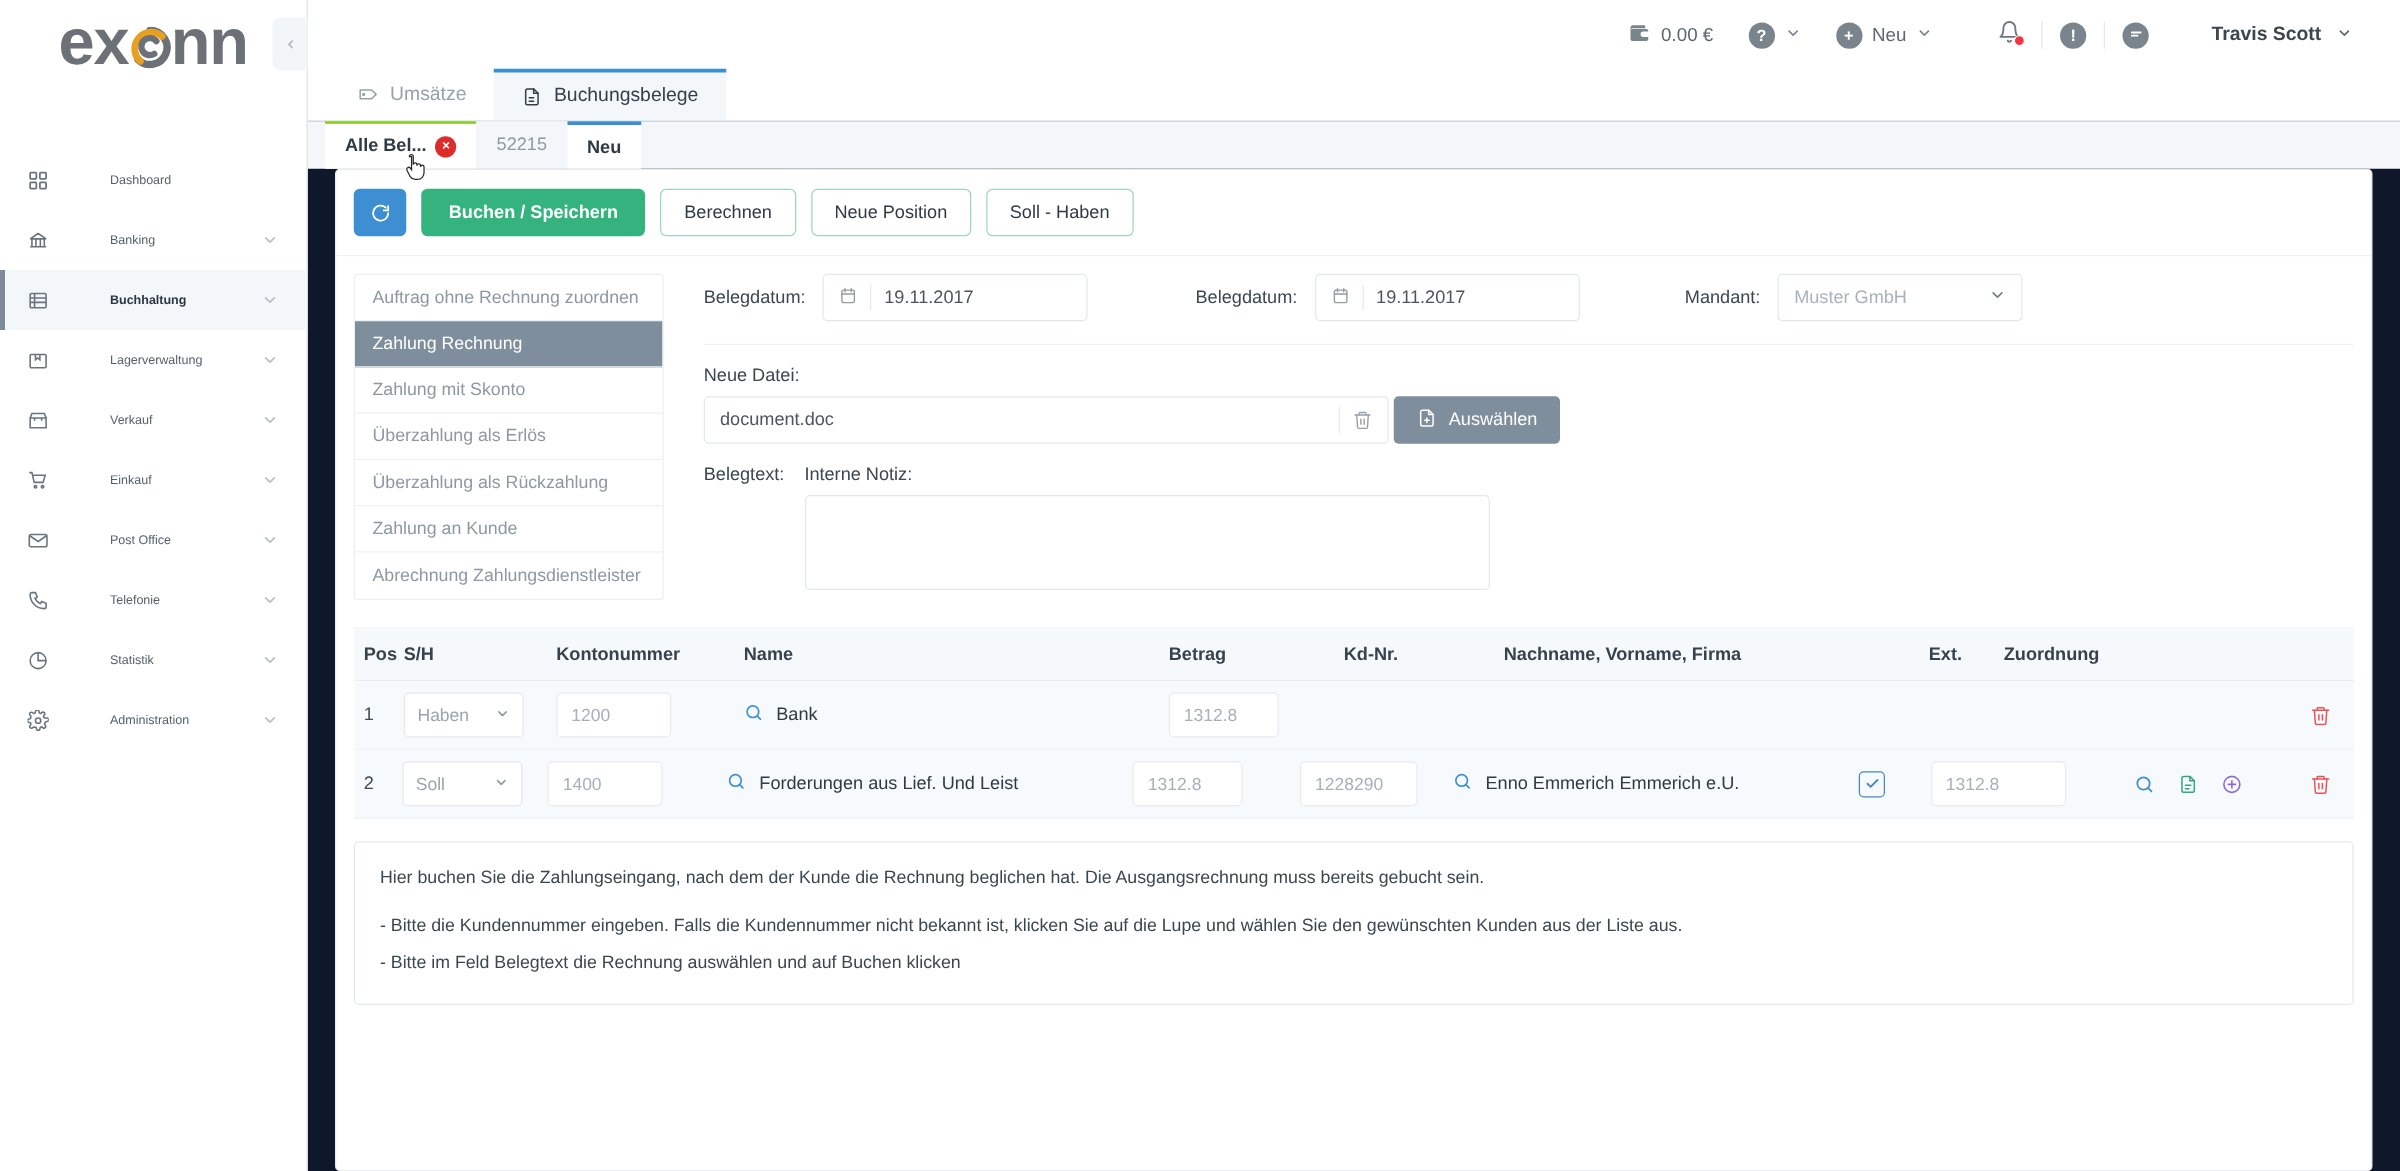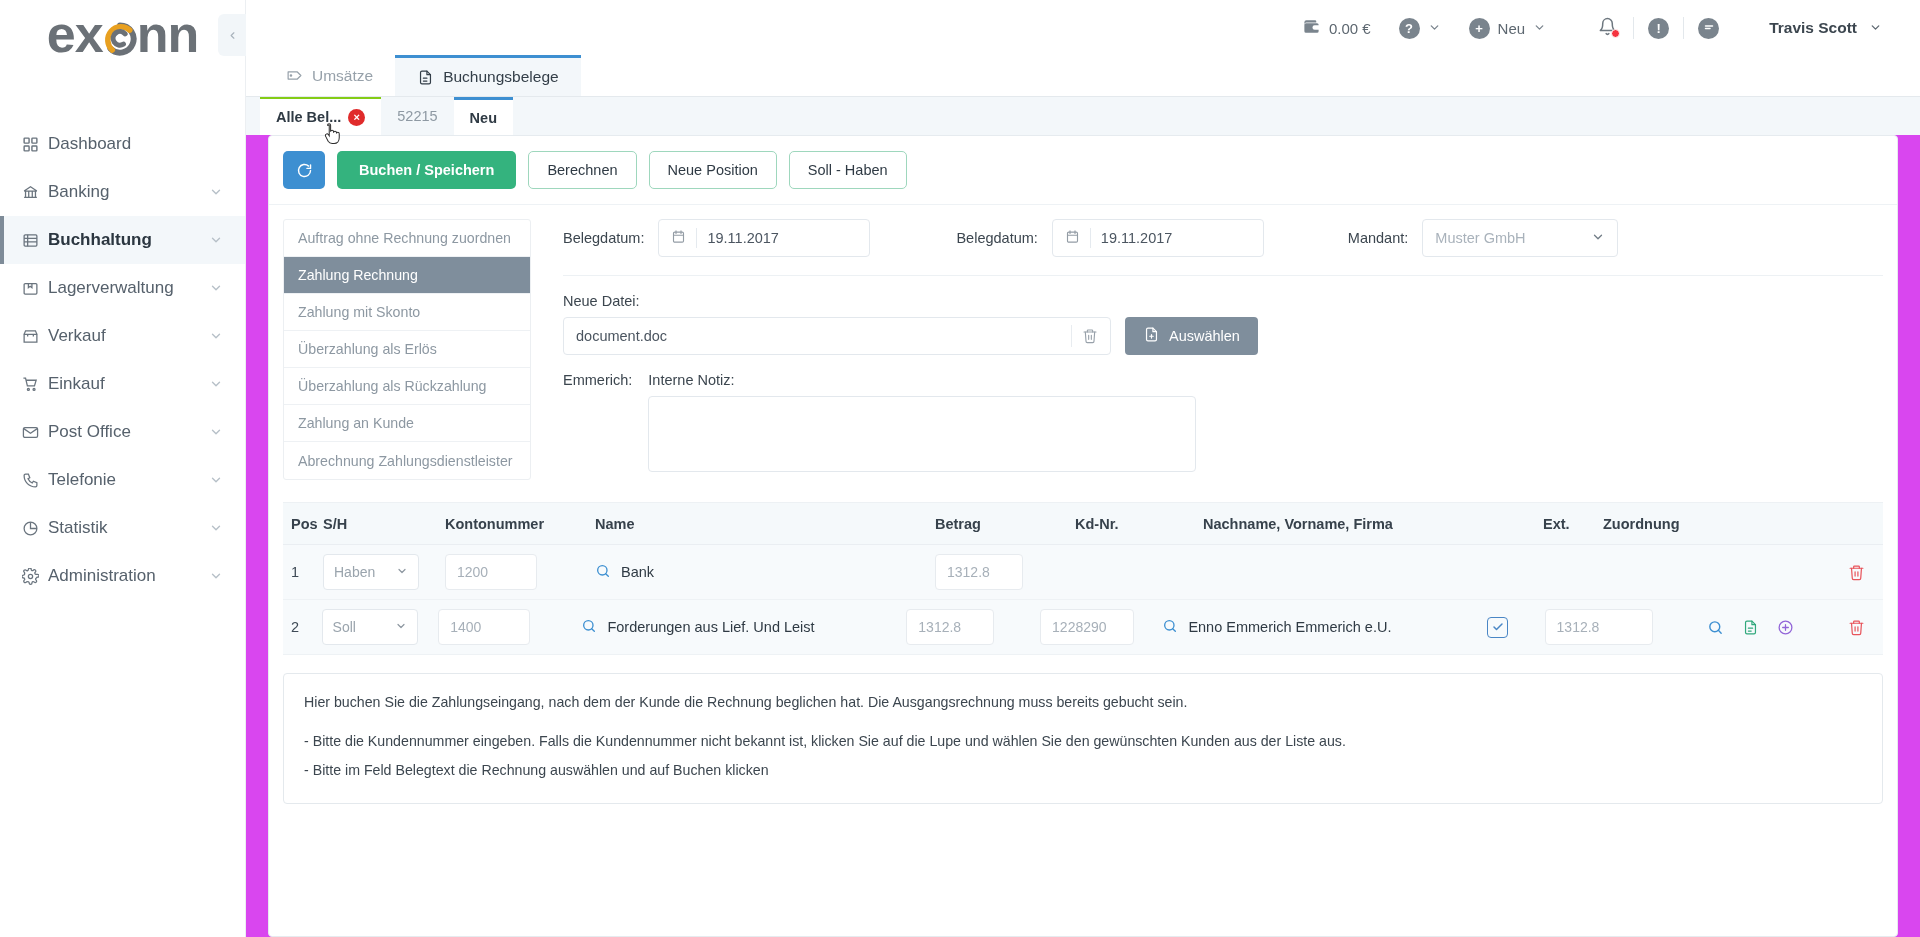--- a/index.html
+++ b/index.html
@@ -31,37 +31,37 @@
     border-radius: 6px 0 0 6px;
     display: flex; align-items: center; justify-content: center;
     cursor: pointer;
   }
   .collapse-btn svg { stroke: #a8b2bb; }
   .nav { margin-top: 52px; }
   .nav-item {
     display: flex; align-items: center;
     height: 48px; padding: 0 22px;
     cursor: pointer; position: relative;
-    color: #56616c; font-size: 17px;
+    color: #56616c; font-size: 10px; gap: 40px;
   }
   .nav-item .ico { width: 26px; display: flex; align-items: center; color: #6a747e; }
   .nav-item .lbl { flex: 1; white-space: nowrap; }
   .nav-item .chev { color: #b7c0c8; display: flex; align-items: center; }
   .nav-item.active {
     background: #f3f7fa;
     color: #2b3640;
     font-weight: 600;
   }
   .nav-item.active::before {
     content: ""; position: absolute; left: 0; top: 0; bottom: 0;
     width: 4px; background: #7e8b98;
   }
 
   
-  .main { flex: 1; display: flex; flex-direction: column; min-width: 0; background: #d946ef; }
+  .main { flex: 1; display: flex; flex-direction: column; min-width: 0; background: #0f172a; }
 
   .topbar {
     height: 56px; display: flex; align-items: center; justify-content: flex-end;
     padding-right: 24px; gap: 0px; background: #fff;
   }
   .tb-item { display: flex; align-items: center; gap: 8px; color: #5d6770; font-size: 15px; padding: 0 14px; cursor: pointer; }
   .tb-sep { width: 1px; height: 22px; background: #e3e8ec; }
   .circ {
     width: 21px; height: 21px; border-radius: 50%;
     background: #7a848d; color: #fff;
@@ -138,21 +138,21 @@
   .date-inp { width: 212px; gap: 10px; }
   .date-sep { width: 1px; height: 20px; background: #e5eaef; }
   .sel {
     border: 1px solid #e3e8ed; border-radius: 4px; height: 38px;
     display: flex; align-items: center; justify-content: space-between;
     padding: 0 12px; font-size: 14.5px; color: #a9b2bb; width: 196px; cursor: pointer;
   }
   .divider { height: 1px; background: #edf1f4; margin: 18px 0 0 0; }
 
   .sublabel { font-size: 14.5px; color: #3c464f; margin: 17px 0 8px 0; }
-  .file-row { display: flex; align-items: center; gap: 14px; }
+  .file-row { display: flex; align-items: center; gap: 4px; }
   .file-inp {
     width: 548px; justify-content: space-between;
   }
   .file-divider { width: 1px; height: 22px; background: #e8ecf0; margin-right: 10px; }
   .btn-select {
     background: #7f8e9c; color: #fff; height: 38px; border-radius: 4px;
     display: flex; align-items: center; gap: 9px; padding: 0 18px; font-size: 14.5px; cursor: pointer;
   }
 
   .two-col { display: flex; gap: 16px; margin-top: 17px; }
@@ -549,21 +549,21 @@
                       <path d="M14 3H7a2 2 0 00-2 2v14a2 2 0 002 2h10a2 2 0 002-2V8z"></path>
                       <polyline points="14 3 14 8 19 8"></polyline>
                       <path d="M12 12v5M9.5 14.5h5"></path>
                     </svg></span>
                 <span>Auswählen</span>
               </div>
             </div>
 
             <div class="two-col">
               <div class="col">
-                <span class="sublabel" style="margin-top:0">Emmerich:</span>
+                <span class="sublabel" style="margin-top:0">Belegtext:</span>
               </div>
               <div class="col">
                 <span class="sublabel" style="margin-top:0">Interne Notiz:</span>
                 <textarea class="ta" style="width: 548px;"></textarea>
               </div>
             </div>
           </div>
         </div>
 
         <div class="tbl">

